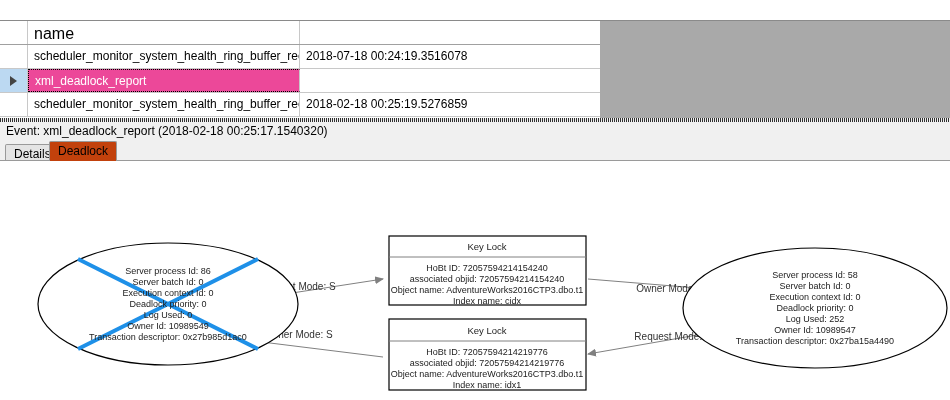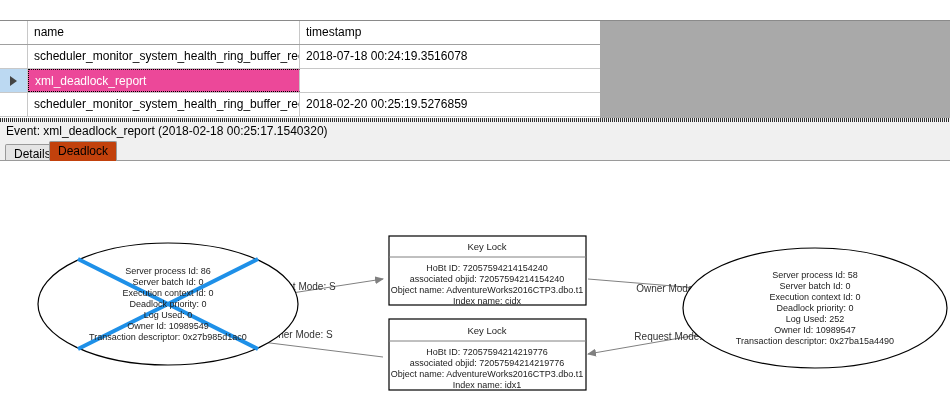--- a/index.html
+++ b/index.html
@@ -39,21 +39,21 @@
     width:28px;flex:0 0 28px;border-right:1px solid #c8c8c8;
     box-sizing:border-box;background:#fff;position:relative;
   }
   .cell-name{
     width:272px;flex:0 0 272px;border-right:1px solid #c8c8c8;
     box-sizing:border-box;padding:4px 0 0 6px;white-space:nowrap;overflow:hidden;
   }
   .cell-ts{
     flex:1 1 auto;box-sizing:border-box;padding:4px 0 0 6px;white-space:nowrap;overflow:hidden;
   }
-  .grow.header .cell-name,.grow.header .cell-ts{font-size:12px;color:#000;padding-top:4px;}
+  .grow.header .cell-name,.grow.header .cell-ts{font-size:16px;color:#000;padding-top:4px;}
   .grow.selected .cell-sel{background:#bcd9f2;}
   .grow.selected .cell-name,.grow.selected .cell-ts{
     background:#ec4899;color:#fff;
     border-top:1px dotted #000;border-bottom:1px dotted #000;
   }
   .grow.selected .cell-name{border-left:1px dotted #000;}
   .grow.selected .cell-ts{border-right:1px dotted #000;}
   .tri{
     position:absolute;left:10px;top:7px;width:0;height:0;
     border-left:7px solid #444;border-top:5px solid transparent;border-bottom:5px solid transparent;
@@ -107,40 +107,39 @@
   <div class="banner">
     <div class="banner-text">Displaying 30 Events</div>
   </div>
 
   <div class="grid-wrap">
     <div class="grid">
 
       <div class="grow header">
         <div class="cell-sel"></div>
         <div class="cell-name">name</div>
-        <div class="cell-ts">timestamp</div>
       </div>
 
       <div class="grow">
         <div class="cell-sel"></div>
         <div class="cell-name">scheduler_monitor_system_health_ring_buffer_recorded</div>
         <div class="cell-ts">2018-07-18 00:24:19.3516078</div>
       </div>
 
       <div class="grow selected">
         <div class="cell-sel">
           <div class="tri"></div>
         </div>
         <div class="cell-name">xml_deadlock_report</div>
       </div>
 
       <div class="grow">
         <div class="cell-sel"></div>
         <div class="cell-name">scheduler_monitor_system_health_ring_buffer_recorded</div>
-        <div class="cell-ts">2018-02-20 00:25:19.5276859</div>
+        <div class="cell-ts">2018-02-18 00:25:19.5276859</div>
       </div>
 
     </div>
   </div>
 
   <div class="splitter"></div>
 
   <div class="event-title">
     <span>Event: xml_deadlock_report (2018-02-18 00:25:17.1540320)</span>
   </div>

